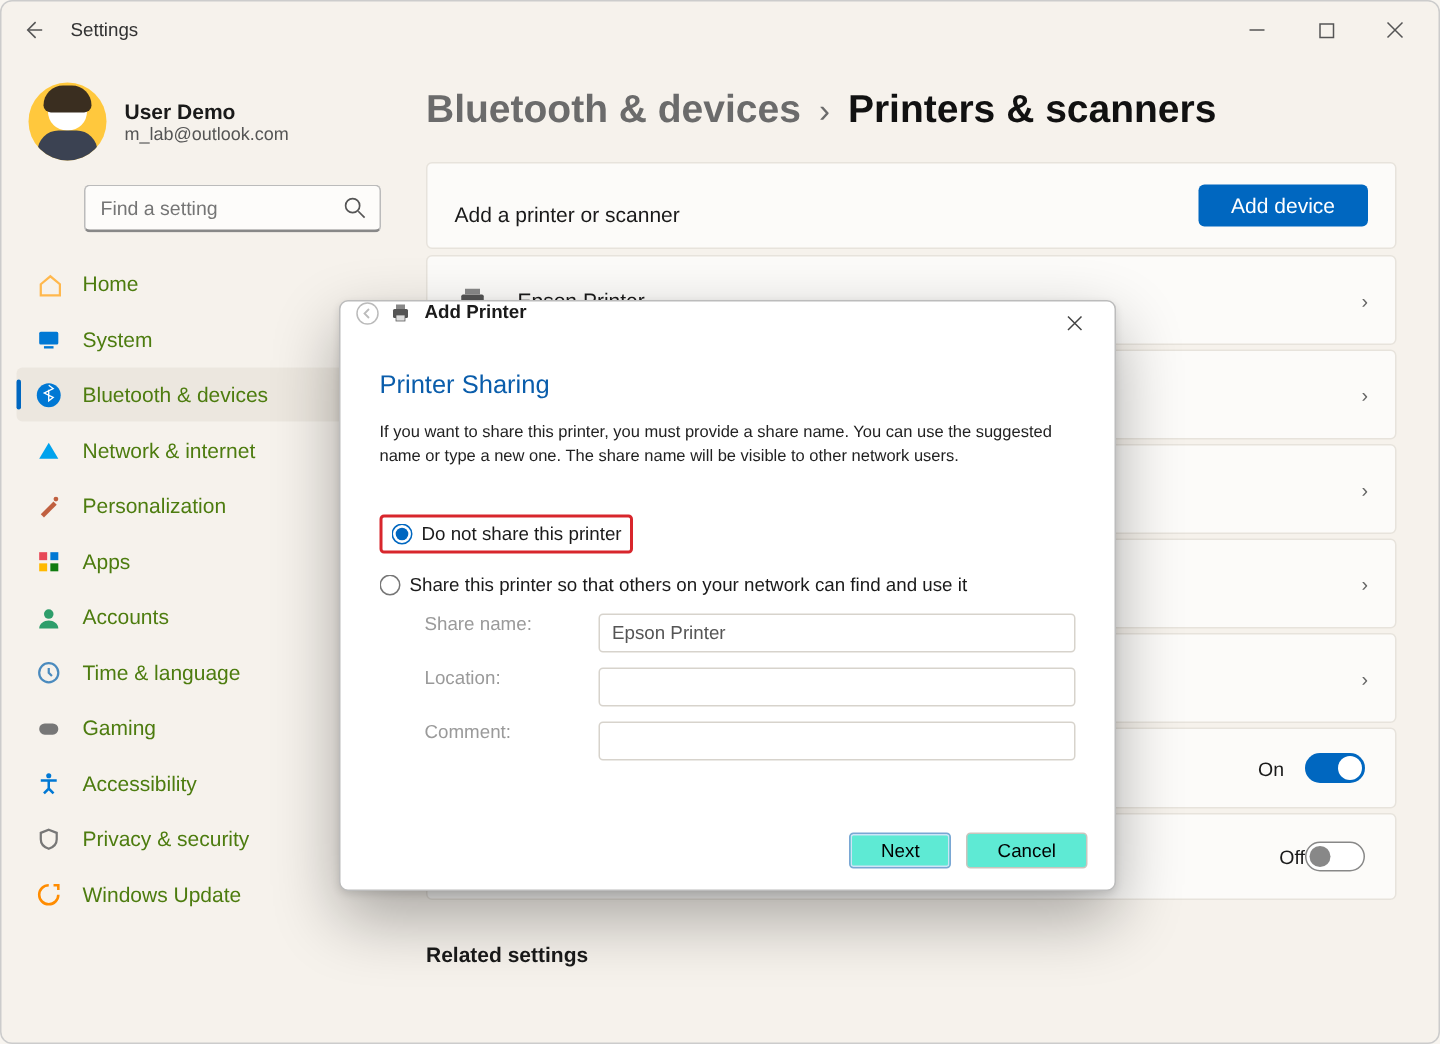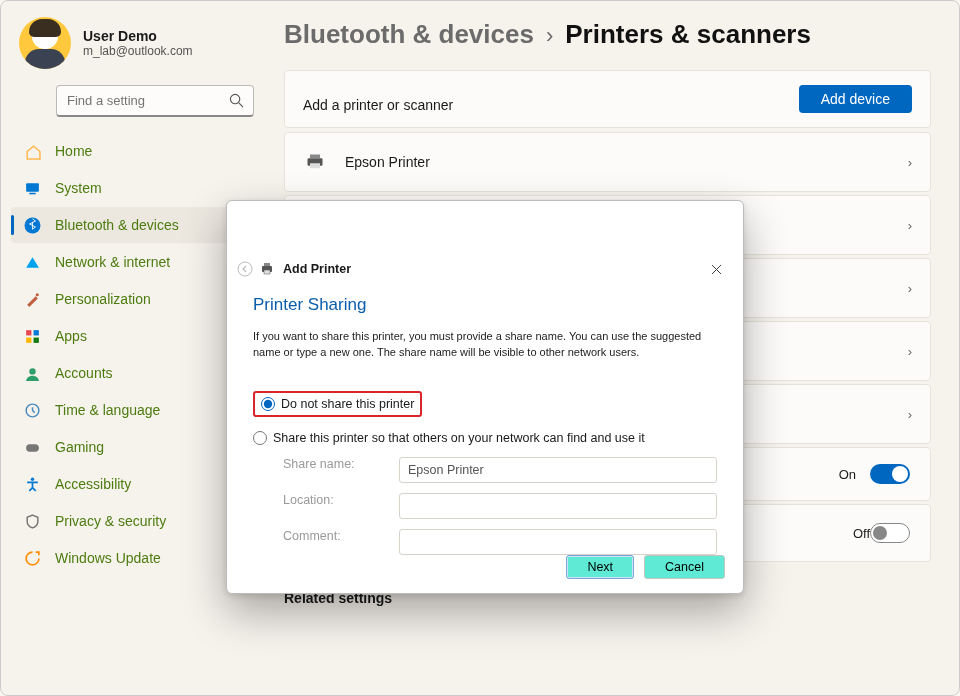--- a/index.html
+++ b/index.html
@@ -50,21 +50,21 @@
   .toggle.on{background:#0067c0;}
   .toggle.on::after{content:"";position:absolute;right:2px;top:2px;width:16px;height:16px;background:#fff;border-radius:50%;}
   .toggle.off{background:#fff;border:1px solid #888;}
   .toggle.off::after{content:"";position:absolute;left:2px;top:2px;width:14px;height:14px;background:#888;border-radius:50%;}
   .dl-row{display:flex;align-items:center;padding:12px 20px;background:#fcfbf9;border:1px solid #e7e3dc;border-radius:4px;margin-top:3px;justify-content:space-between;}
   .dl-text .t1{font-size:14px;}
   .dl-text .t2{font-size:12px;color:#707070;margin-top:2px;}
   .section-hdr{font-size:14px;font-weight:600;margin-top:28px;}
   
   .modal{position:absolute;left:225px;top:199px;width:518px;height:394px;background:#fff;border:1px solid #bcbcbc;border-radius:6px;box-shadow:0 18px 44px rgba(0,0,0,.32),0 2px 6px rgba(0,0,0,.12);padding:0;}
-  .modal-hdr{display:flex;align-items:center;height:40px;padding:0 10px;margin-top:48px;}
+  .modal-hdr{display:flex;align-items:flex-start;height:40px;padding:0 10px;}
   .modal-hdr .mback{color:#888;margin-right:6px;}
   .modal-hdr .micon{margin-right:8px;color:#333;}
   .modal-hdr .mtitle{font-size:12.5px;font-weight:600;}
   .modal-hdr .mx{margin-left:auto;width:34px;height:28px;display:flex;align-items:center;justify-content:center;color:#444;}
   .modal-body{padding:0 26px;}
   .modal-h2{color:#0a5dab;font-size:17px;font-weight:400;margin:6px 0 14px;}
   .modal-desc{font-size:11px;line-height:1.45;color:#222;margin-bottom:24px;}
   .radio-row{display:flex;align-items:center;gap:6px;margin:6px 0;font-size:12.5px;}
   .hl{border:2px solid #d8262c;border-radius:3px;padding:4px 6px;display:inline-flex;align-items:center;gap:6px;width:fit-content;}
   input[type=radio]{accent-color:#0067c0;width:14px;height:14px;}
@@ -73,20 +73,45 @@
   .modal-ftr{position:absolute;bottom:14px;right:18px;display:flex;gap:10px;}
   .btn-sec{background:#5eead4;border:1px solid #c9c5bd;border-radius:3px;padding:4px 20px;font-size:12.5px;cursor:pointer;}
   .btn-sec.primary{border:1px solid #7aa7d4;box-shadow:0 0 0 1px #cfe3f6 inset;}
   svg{display:block;}
 </style>
 </head>
 <body>
 
 <div class="window">
 
+  <div class="titlebar">
+    <div class="back">
+      <svg width="14" height="14" viewBox="0 0 16 16">
+          <path d="M10 2 4 8l6 6" stroke="#555" stroke-width="1.2" fill="none"></path>
+          <path d="M4 8h11" stroke="#555" stroke-width="1.2"></path>
+        </svg>
+    </div>
+    <div class="title">Settings</div>
+    <div class="spacer"></div>
+    <div class="win-btn">
+        <svg width="12" height="12">
+          <path d="M1 6h10" stroke="#555" stroke-width="1"></path>
+        </svg>
+      </div>
+    <div class="win-btn">
+        <svg width="11" height="11">
+          <rect x="1" y="1" width="9" height="9" stroke="#555" stroke-width="1" fill="none"></rect>
+        </svg>
+      </div>
+    <div class="win-btn close">
+        <svg width="12" height="12">
+          <path d="M1 1l10 10M11 1L1 11" stroke="#555" stroke-width="1"></path>
+        </svg>
+      </div>
+  </div>
 
   <div class="body">
 
     <div class="sidebar">
       <div class="profile">
         <div class="avatar">
             <div class="hair"></div>
           </div>
         <div class="profile-text">
           <div class="name">User Demo</div>

